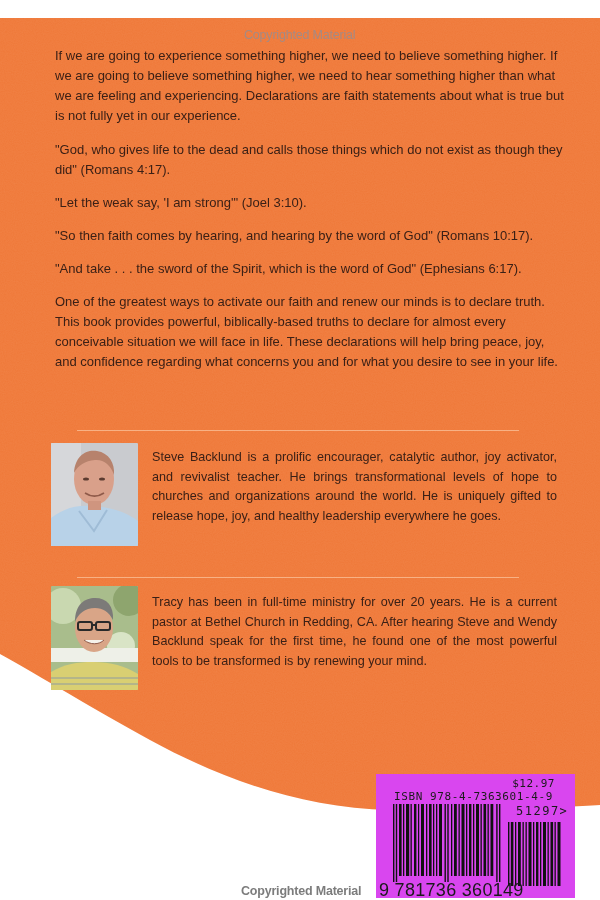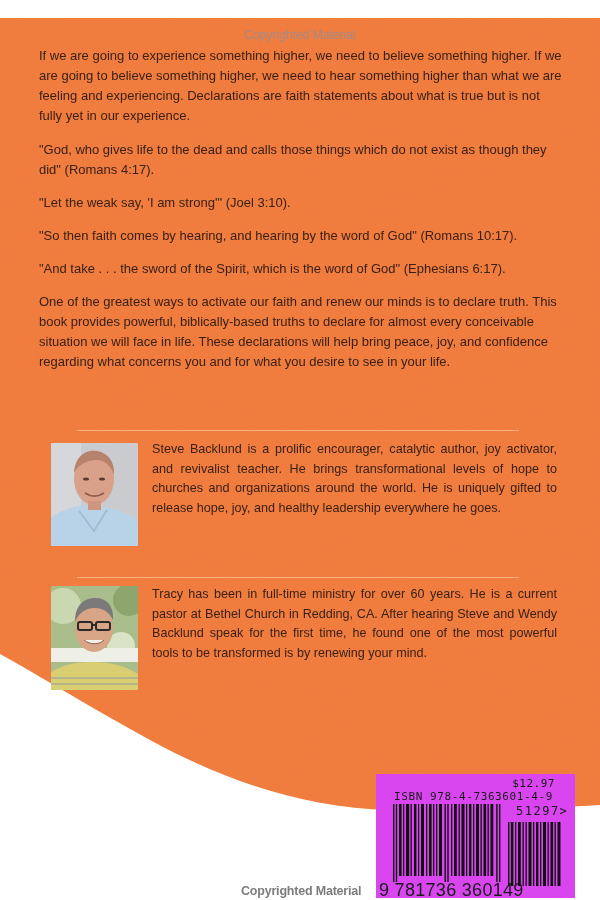--- a/index.html
+++ b/index.html
@@ -47,21 +47,21 @@
       position: absolute;
       left: 39px;
       top: 28px;
       width: 525px;
       color: #3b2016;
       font-family: "Liberation Sans", sans-serif;
       font-size: 13px;
       line-height: 20px;
     }
     .content p {
-      margin: 0 0 13px 0;
+      margin: 0 0 13px 16px;
     }
     .content p.intro { margin-bottom: 14px; }
     .divider {
       position: absolute;
       left: 77px;
       width: 442px;
       height: 1px;
       background: rgba(255, 220, 190, 0.55);
     }
     .bio {
@@ -82,21 +82,21 @@
       position: absolute;
       left: 101px;
       top: 0;
       width: 405px;
       color: #3b2016;
       font-family: "Liberation Sans", sans-serif;
       font-size: 12.6px;
       line-height: 19.5px;
       text-align: justify;
     }
-    .bio-text p { margin: 0 0 11px 0; }
+    .bio-text p { margin: 8px 0 11px 0; }
     .barcode-box {
       position: absolute;
       left: 376px;
       top: 756px;
       width: 199px;
       height: 124px;
       background: #d946ef;
     }
     .price {
       position: absolute;
@@ -216,21 +216,21 @@
         <path d="M0,92 L87,92 M0,98 L87,98" stroke="#8f9ba0" stroke-width="1.2"></path>
         <ellipse cx="43" cy="42" rx="19" ry="24" fill="#d9a587"></ellipse>
         <path d="M24,36 C24,18 34,12 44,12 C56,12 63,20 62,34 C58,26 52,22 44,22 C34,22 27,28 24,36 Z" fill="#7c7a78"></path>
         <rect x="27" y="36" width="14" height="8" rx="2" fill="none" stroke="#2a2a2a" stroke-width="2"></rect>
         <rect x="45" y="36" width="14" height="8" rx="2" fill="none" stroke="#2a2a2a" stroke-width="2"></rect>
         <line x1="41" y1="39" x2="45" y2="39" stroke="#2a2a2a" stroke-width="2"></line>
         <path d="M33,54 C39,59 48,59 53,54" fill="#f5f1ea" stroke="#8f5a4a" stroke-width="1"></path>
       </svg>
     </div>
     <div class="bio-text" style="top:-1px;">
-      <p>Tracy has been in full-time ministry for over 60 years. He is a current pastor at Bethel Church in Redding, CA. After hearing Steve and Wendy Backlund speak for the first time, he found one of the most powerful tools to be transformed is by renewing your mind.</p>
+      <p>Tracy has been in full-time ministry for over 20 years. He is a current pastor at Bethel Church in Redding, CA. After hearing Steve and Wendy Backlund speak for the first time, he found one of the most powerful tools to be transformed is by renewing your mind.</p>
     </div>
   </div>
 
   <div class="barcode-box">
     <div class="price">$12.97</div>
     <div class="isbn">ISBN 978-4-7363601-4-9</div>
     <div class="addon-num">51297&gt;</div>
 
     <svg class="barcode-main" viewBox="0 0 108 78" width="108" height="78" xmlns="http://www.w3.org/2000/svg">
       <g fill="#111">

